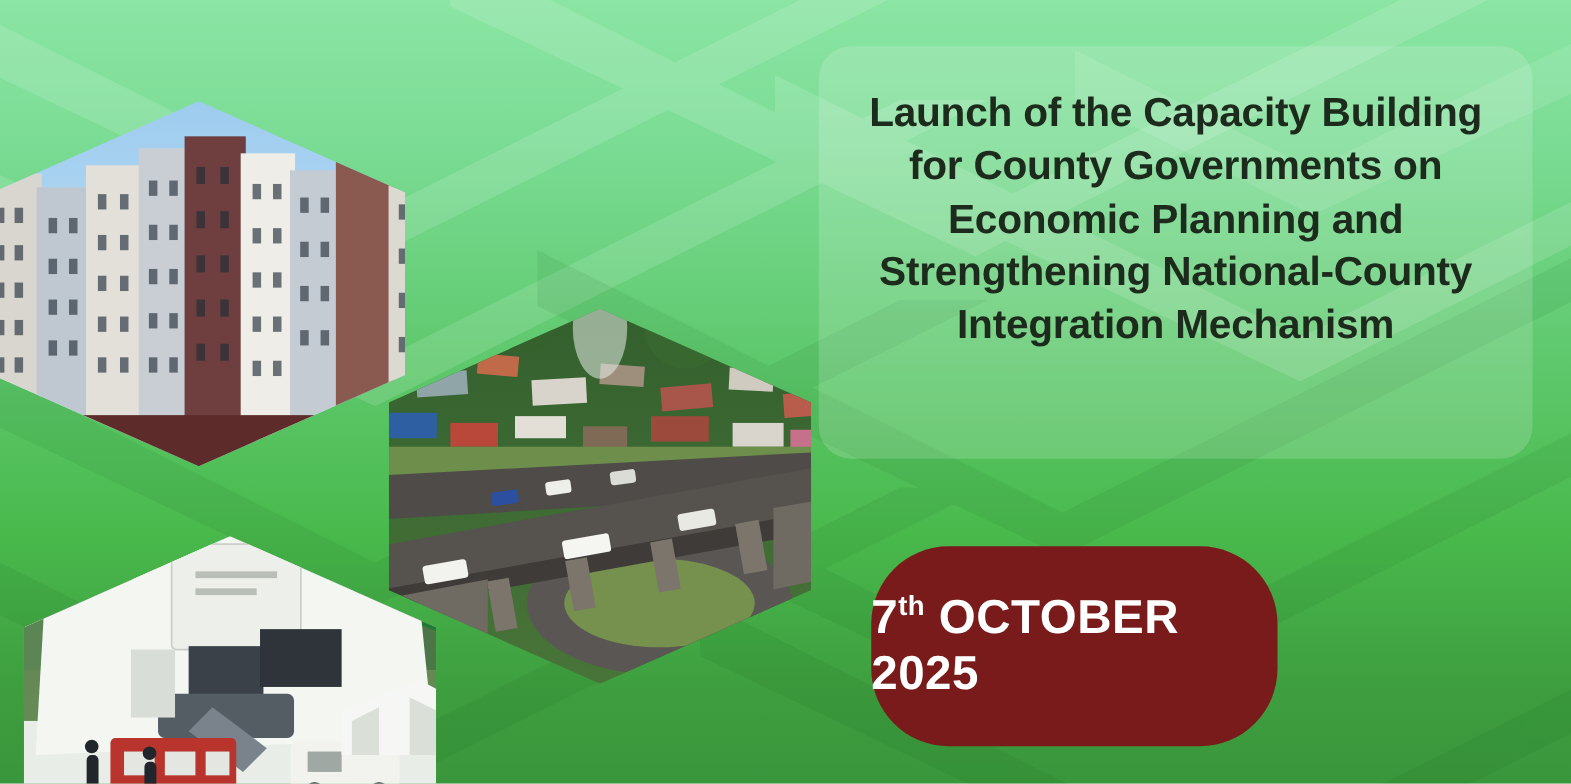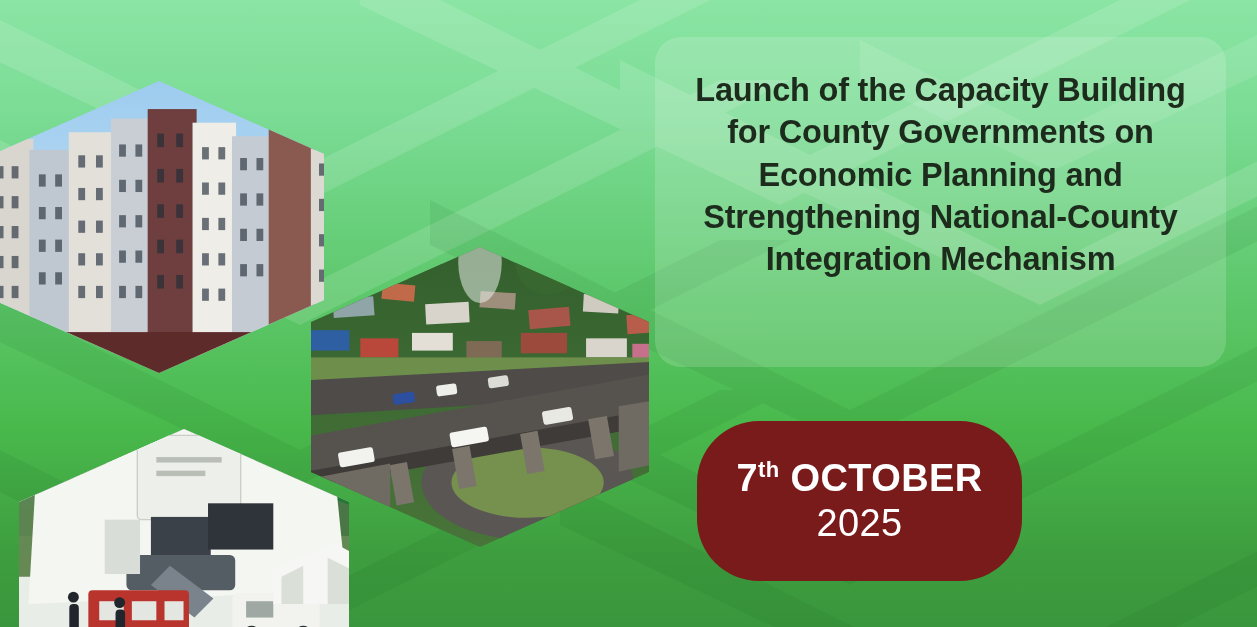--- a/index.html
+++ b/index.html
@@ -60,45 +60,44 @@
     font-size:32.5px;
     line-height:1.30;
     font-weight:bold;
     color:#1d2b1d;
     letter-spacing:-0.2px;
   }
 
   
   .date-badge {
     position:absolute;
-    left:697px; top:421px;
+    left:697px; top:437px;
     width:325px; height:160px;
     background:#7A1B1B;
     border-radius:62px;
     display:flex;
     flex-direction:column;
-    align-items:center;
     justify-content:center;
     gap:2px;
   }
   .date-line1 {
     font-size:38px;
     font-weight:bold;
     color:#FFFFFF;
     letter-spacing:0.4px;
     white-space:nowrap;
   }
   .date-line1 .ord {
     font-size:22px;
     vertical-align:super;
     line-height:0;
   }
   .date-line2 {
     font-size:38px;
-    font-weight:normal;
+    font-weight:bold;
     color:#FFFFFF;
     letter-spacing:0.4px;
   }
 </style>
 </head>
 <body>
 
 <div id="banner">
 
   <div class="bg-pattern">

